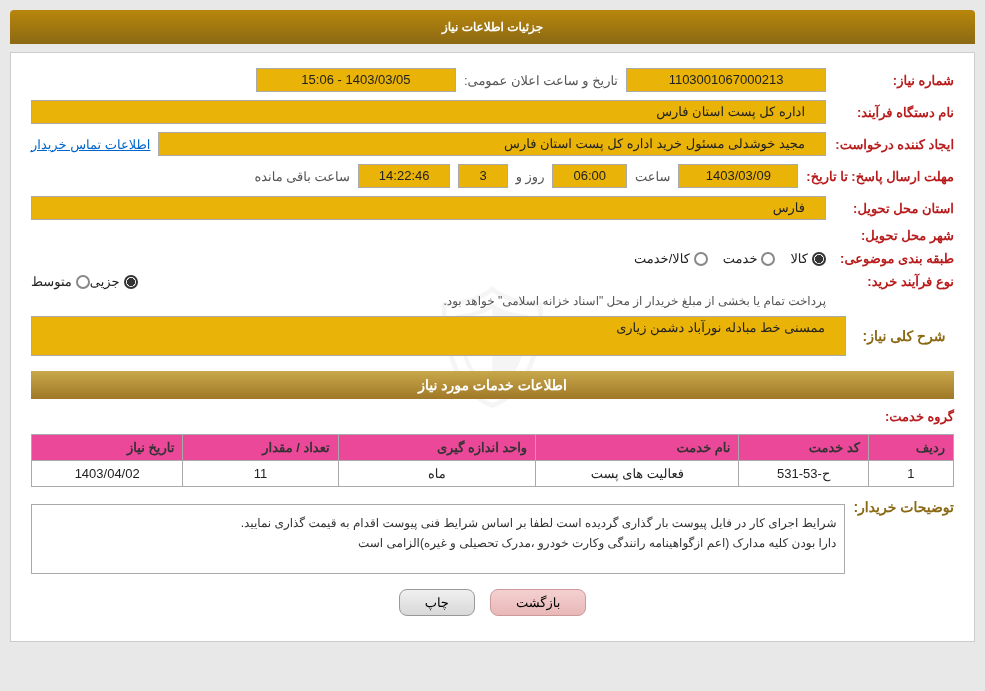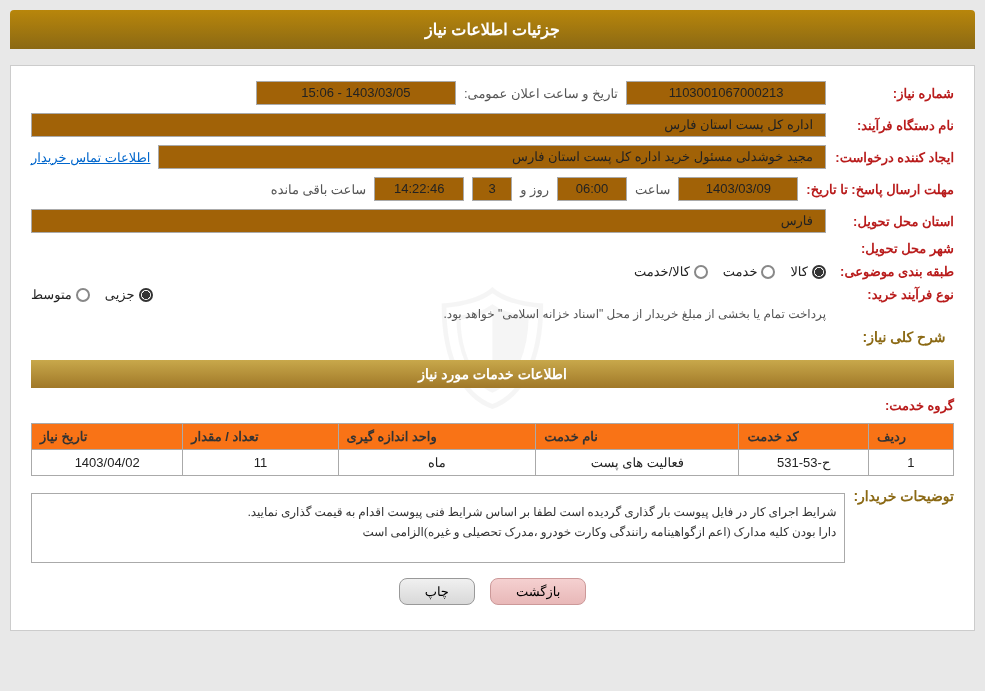--- a/index.html
+++ b/index.html
@@ -14,24 +14,24 @@
       width: 985px;
       min-height: 691px;
       background: #e8e8e8;
       padding: 10px;
     }
     .header-bar {
       background: linear-gradient(to bottom, #b8860b, #8b6914);
       color: white;
       text-align: center;
       padding: 10px 16px;
-      font-size: 16px;
+      font-size: 12px;
       font-weight: bold;
       border-radius: 4px 4px 0 0;
-      margin-bottom: 16px;
+      margin-bottom: 8px;
     }
     .main-content {
       background: #fff;
       border: 1px solid #ccc;
       padding: 15px 20px;
     }
     .section-header {
       background: linear-gradient(to bottom, #c8a84b, #a07828);
       color: white;
       text-align: center;
@@ -48,22 +48,22 @@
     }
     .label {
       color: #b91c1c;
       font-weight: bold;
       white-space: nowrap;
       min-width: 120px;
       text-align: right;
     }
     .value-box {
       border: 1px solid #aaa;
-      padding: 3px 12px;
-      background: #a16207;
+      padding: 3px 20px;
+      background: #eab308;
       min-height: 24px;
       flex: 1;
       text-align: right;
     }
     .value-box.narrow {
       flex: 0 0 200px;
     }
     .value-box.wide {
       flex: 1;
     }
@@ -95,45 +95,44 @@
       border: 2px solid #888;
       background: #fff;
       display: inline-block;
     }
     .radio-circle.selected {
       border-color: #333;
       background: radial-gradient(circle, #333 4px, #fff 4px);
     }
     .purchase-options {
       display: flex;
-      gap: 15px;
       align-items: flex-end;
       flex-direction: row-reverse;
       flex: 1;
       font-family: Liberation Serif, serif;
     }
     .purchase-item {
       display: flex;
       align-items: center;
       gap: 4px;
     }
     .note-text {
       color: #555;
       font-size: 12px;
     }
     .services-table {
       width: 100%;
       border-collapse: collapse;
       margin-top: 10px;
     }
     .services-table th {
-      background: #f97316;
+      background: #ec4899;
       border: 1px solid #aaa;
       padding: 5px 8px;
-      text-align: left;
+      text-align: right;
       font-weight: bold;
       color: #333;
     }
     .services-table td {
       border: 1px solid #aaa;
       padding: 5px 8px;
       text-align: center;
     }
     .services-table tr:nth-child(even) td {
       background: #f5f5f5;
@@ -141,21 +140,20 @@
     .notes-box {
       border: 1px solid #aaa;
       padding: 8px;
       background: #fff;
       min-height: 70px;
       text-align: right;
       line-height: 1.7;
       font-size: 12px;
       color: #333;
       margin-top: 5px;
-      font-family: Liberation Serif, serif;
     }
     .buttons-row {
       display: flex;
       justify-content: center;
       gap: 15px;
       margin-top: 15px;
       padding-bottom: 10px;
     }
     .btn {
       padding: 5px 25px;
@@ -283,20 +281,21 @@
               <span class="radio-circle selected"></span>
               <span>جزیی</span>
             </div>
           </div>
           <div class="note-text">پرداخت تمام یا بخشی از مبلغ خریدار از محل "اسناد خزانه اسلامی" خواهد بود.</div>
         </div>
       </div>
 
       <div class="form-row">
         <span class="divider-label">شرح کلی نیاز:</span>
+        <div class="value-box wide" style="min-height:40px;">ممسنی خط مبادله نورآباد دشمن زیاری</div>
       </div>
 
       <div class="section-header">
         <span>اطلاعات خدمات مورد نیاز</span>
       </div>
 
       <div class="form-row">
         <span class="label">گروه خدمت:</span>
       </div>
 

